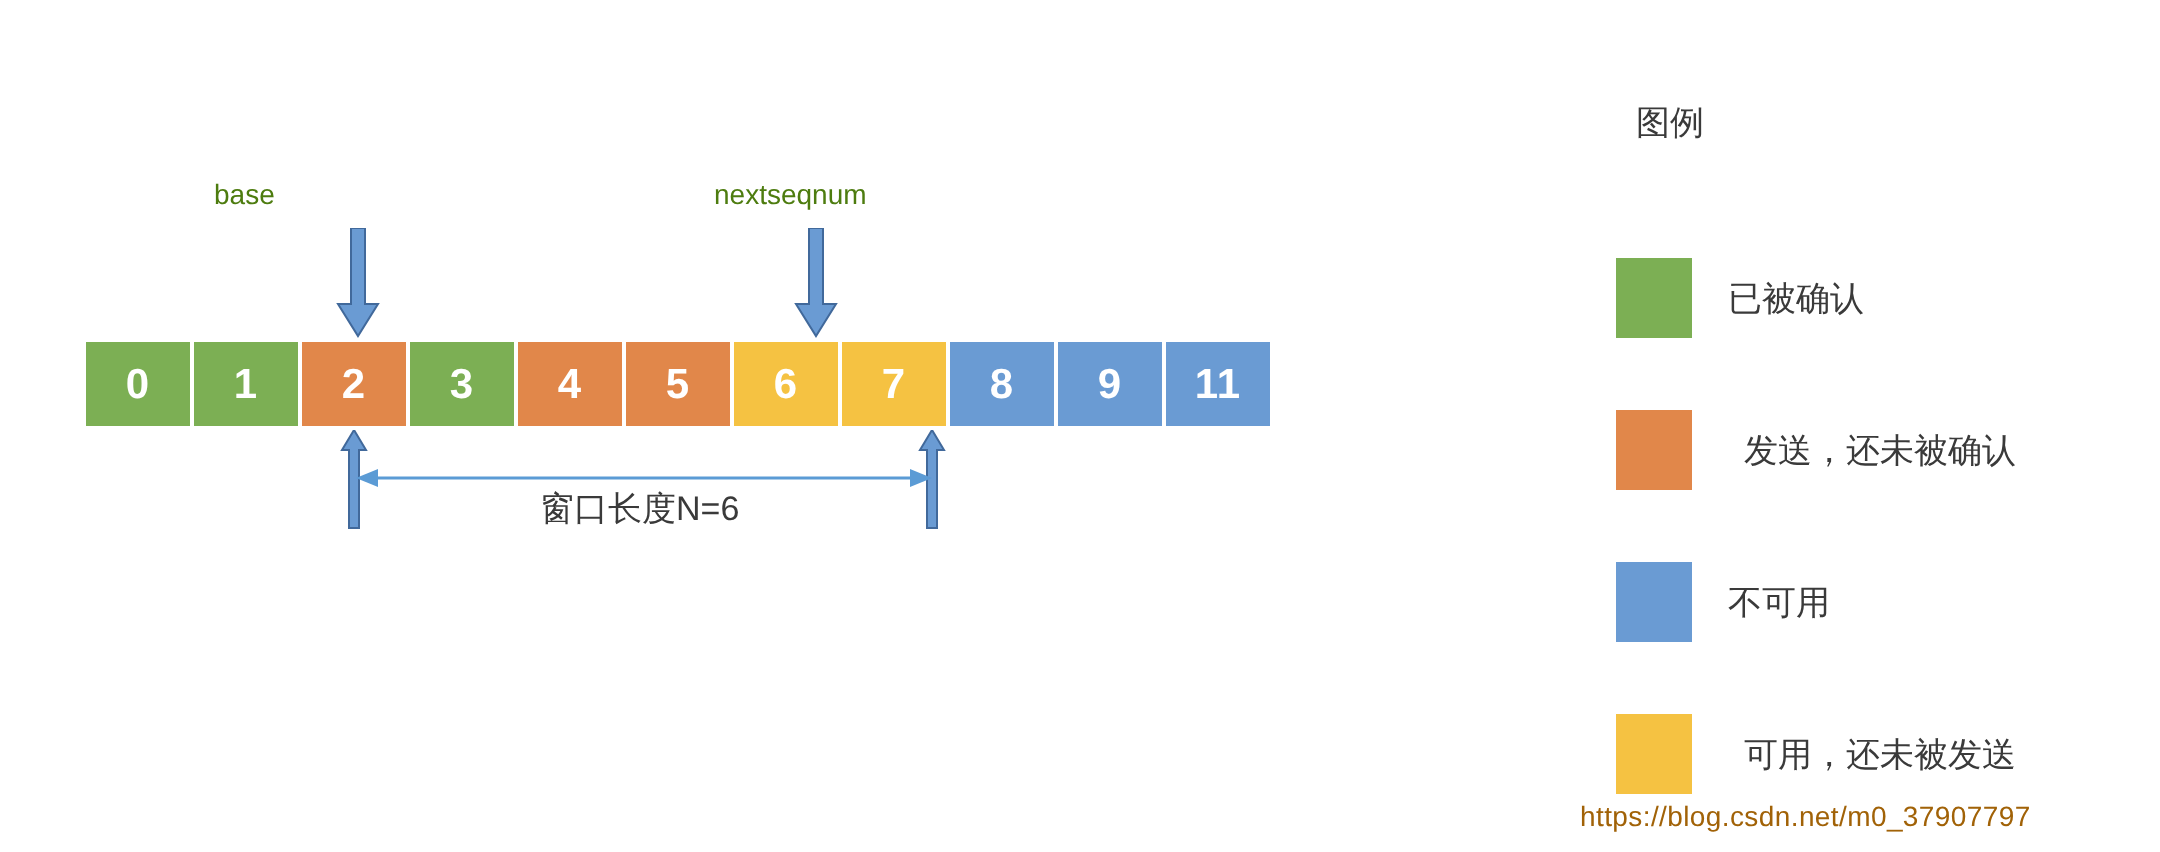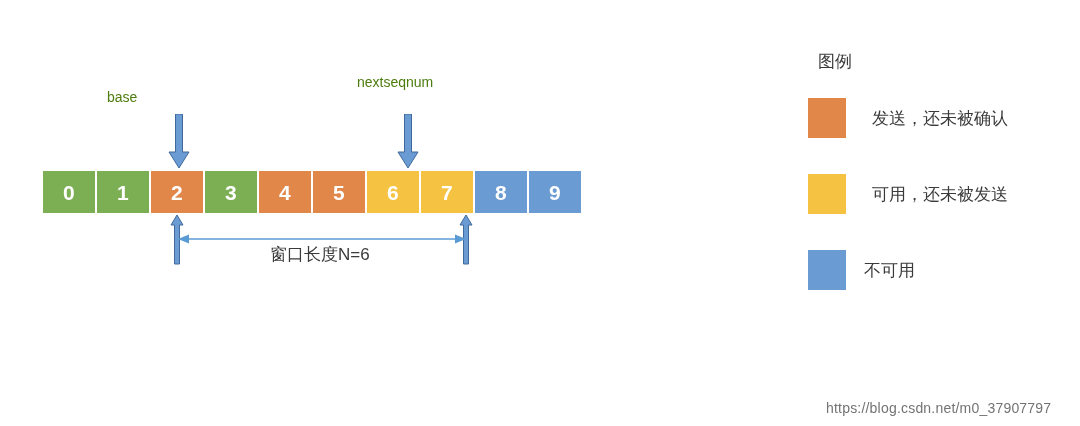--- a/index.html
+++ b/index.html
@@ -44,21 +44,21 @@
   .seq-cell.unusable   { background: #6A9BD3; }
 
   
   .ptr-label {
     position: absolute;
     font-size: 14px;
     color: #4d7c0f;
     white-space: nowrap;
   }
   #label-base       { left: 107px; top: 89px; }
-  #label-nextseqnum { left: 357px; top: 74px; }
+  #label-nextseqnum { left: 357px; top: 89px; }
 
   
   .down-arrow {
     position: absolute;
     width: 22px;
     height: 55px;
   }
   #arrow-base      { left: 168px; top: 114px; }
   #arrow-nextseq   { left: 397px; top: 114px; }
 
@@ -92,21 +92,21 @@
   #legend {
     position: absolute;
     left: 808px;
     top: 50px;
     width: 265px;
   }
   #legend-title {
     font-size: 17px;
     color: #3a3a3a;
     margin-left: 10px;
-    margin-bottom: 25px;
+    margin-bottom: 56px;
   }
   .legend-row {
     display: flex;
     align-items: center;
     height: 40px;
     margin-bottom: 36px;
   }
   .legend-swatch {
     width: 38px;
     height: 40px;
@@ -120,24 +120,24 @@
     margin-left: 18px;
     font-size: 17px;
     color: #3a3a3a;
     white-space: nowrap;
   }
   .legend-row.indent .legend-text { margin-left: 26px; text-align: right; }
 
   
   #watermark {
     position: absolute;
-    left: 826px;
+    left: 790px;
     top: 400px;
     font-size: 14px;
-    color: #737373;
+    color: #a16207;
     white-space: nowrap;
     letter-spacing: 0.2px;
   }
 </style>
 </head>
 <body>
 
 <div class="ptr-label" id="label-base">base</div>
 
 <div class="ptr-label" id="label-nextseqnum">nextseqnum</div>
@@ -158,20 +158,21 @@
   <div class="seq-cell acked">0</div>
   <div class="seq-cell acked">1</div>
   <div class="seq-cell sent">2</div>
   <div class="seq-cell acked">3</div>
   <div class="seq-cell sent">4</div>
   <div class="seq-cell sent">5</div>
   <div class="seq-cell usable">6</div>
   <div class="seq-cell usable">7</div>
   <div class="seq-cell unusable">8</div>
   <div class="seq-cell unusable">9</div>
+  <div class="seq-cell unusable">11</div>
 </div>
 
 <div class="up-arrow" id="arrow-window-left">
   <svg width="14" height="50" viewBox="0 0 14 50">
     <polygon points="7,0 13,10 9.5,10 9.5,49 4.5,49 4.5,10 1,10" fill="#6A9BD3" stroke="#41699B" stroke-width="1"></polygon>
   </svg>
 </div>
 
 <div class="up-arrow" id="arrow-window-right">
   <svg width="14" height="50" viewBox="0 0 14 50">
@@ -186,31 +187,35 @@
     <polygon points="288,7 277,2.5 277,11.5" fill="#5B9BD5"></polygon>
   </svg>
 </div>
 
 <div id="window-length-label">窗口长度N=6</div>
 
 <div id="legend">
 
   <div id="legend-title">图例</div>
 
+  <div class="legend-row">
+    <div class="legend-swatch acked"></div>
+    <div class="legend-text">已被确认</div>
+  </div>
 
   <div class="legend-row indent">
     <div class="legend-swatch sent"></div>
     <div class="legend-text">发送，还未被确认</div>
   </div>
 
+  <div class="legend-row">
+    <div class="legend-swatch unusable"></div>
+    <div class="legend-text">不可用</div>
+  </div>
+
   <div class="legend-row indent">
     <div class="legend-swatch usable"></div>
     <div class="legend-text">可用，还未被发送</div>
   </div>
 
-  <div class="legend-row">
-    <div class="legend-swatch unusable"></div>
-    <div class="legend-text">不可用</div>
-  </div>
-
 </div>
 
 <div id="watermark">https://blog.csdn.net/m0_37907797</div>
 
 </body></html>

